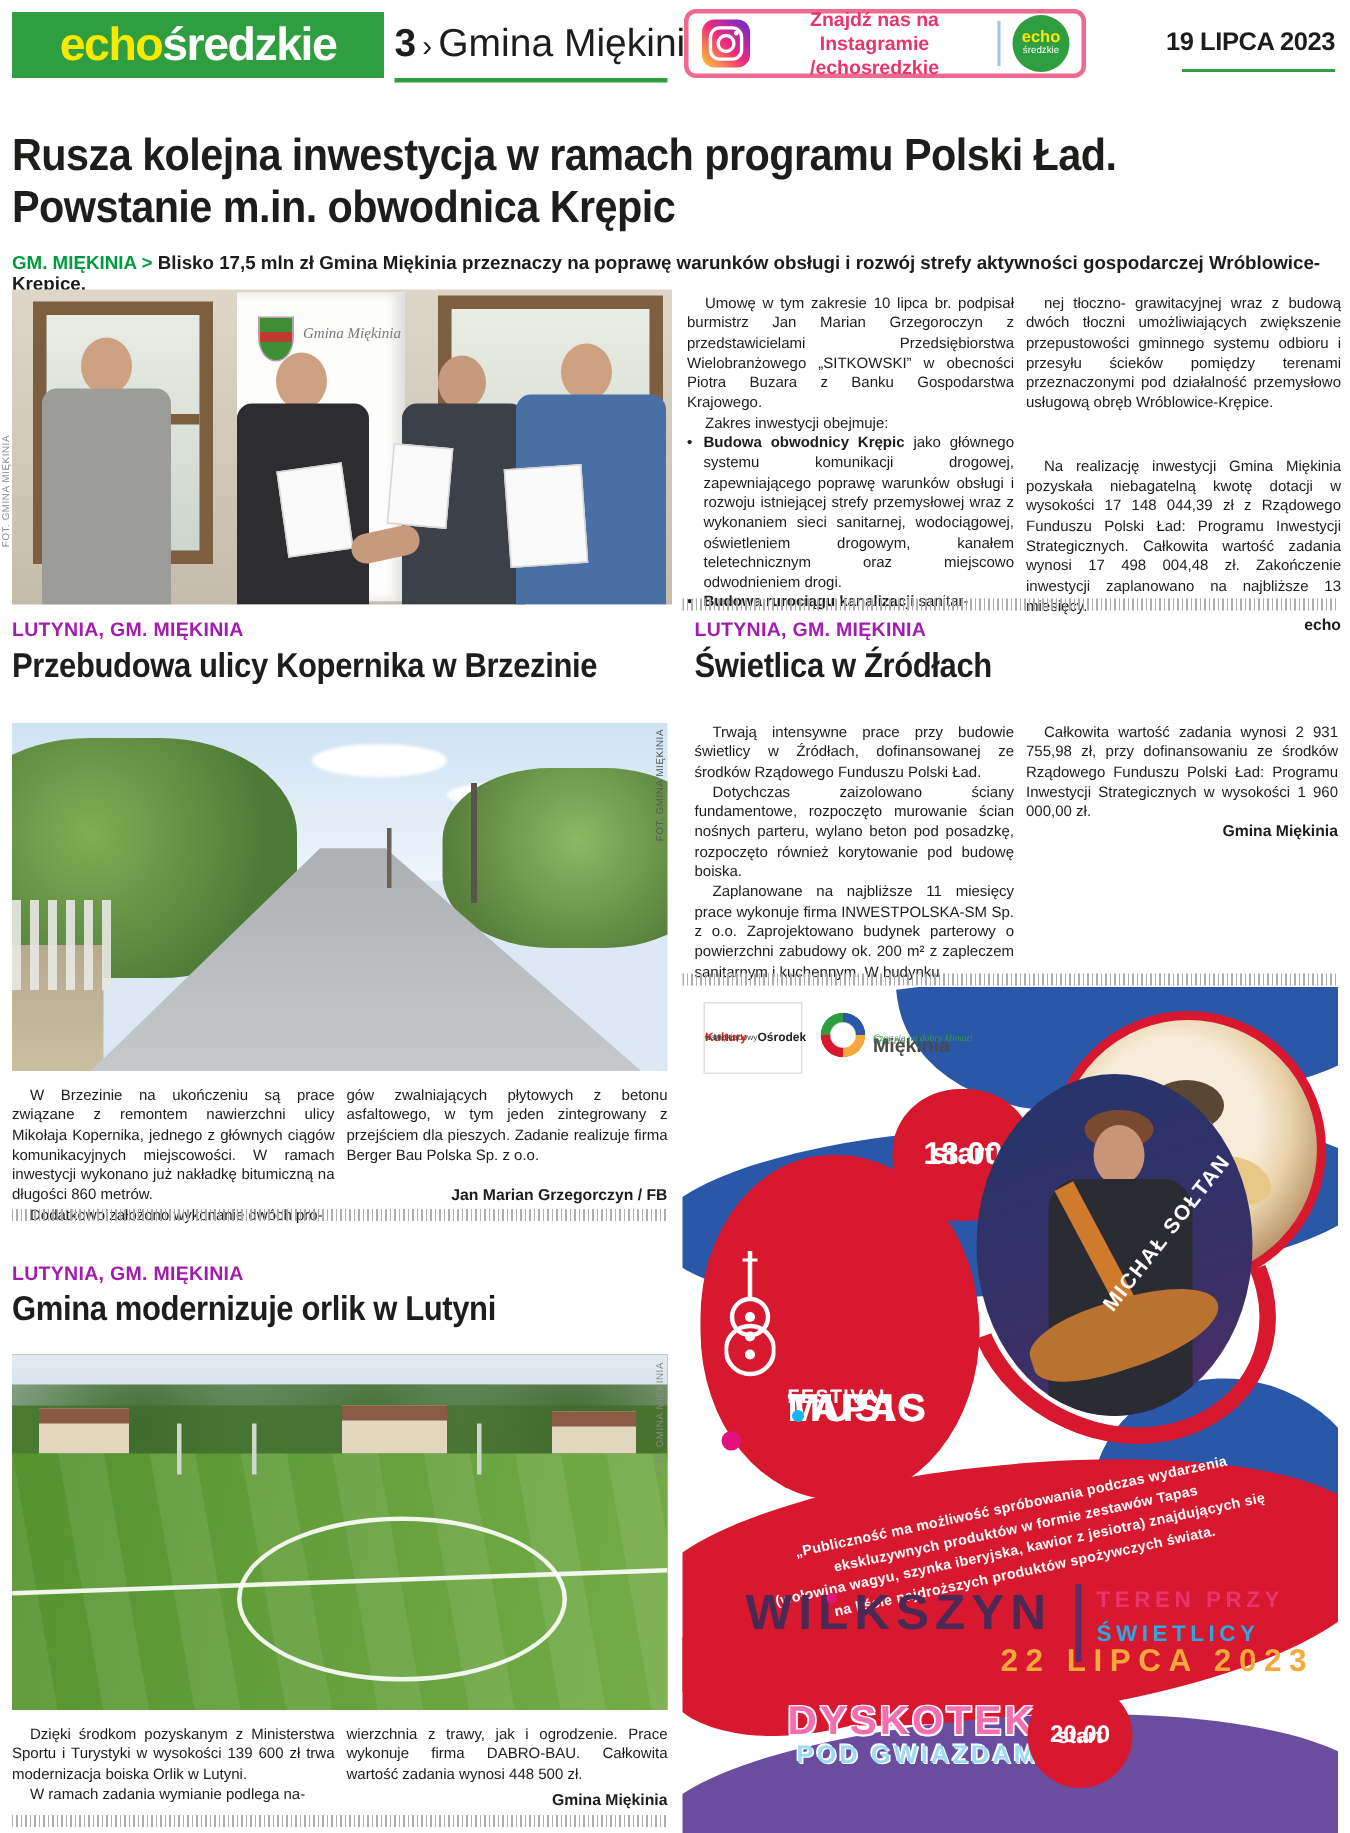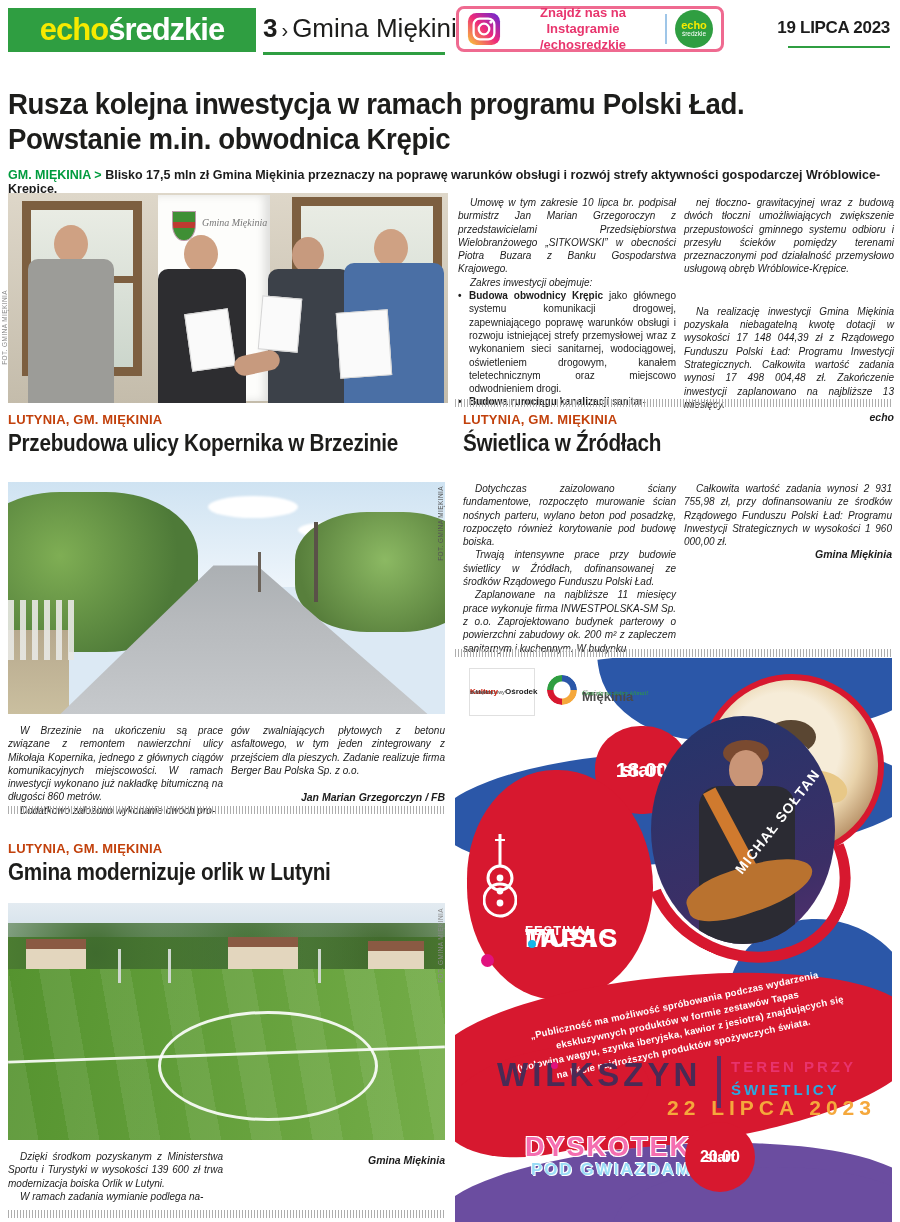--- a/index.html
+++ b/index.html
@@ -25,25 +25,25 @@
   .insta-badge .b1 { color:#f7ea00; font-weight:bold; font-size:11px; }
   .insta-badge .b2 { color:#fff; font-size:6.5px; }
   .date { position:absolute; right:10px; top:18px; font-weight:bold; font-size:17px; letter-spacing:-0.3px; }
   .date-underline { position:absolute; right:10px; top:46px; width:102px; height:2px; background:#2f9e41; }
 
   
   .h1 { position:absolute; left:8px; top:86px; width:970px; font-size:30px; font-weight:bold; color:#1d1d1b;
         line-height:1.18; letter-spacing:-0.4px; transform:scaleX(.92); transform-origin:left top; }
   .lead { position:absolute; left:8px; top:168px; width:886px; font-size:12.5px; font-weight:bold; }
   .kicker-inline { color:#009b3e; }
-  .kicker { position:absolute; font-size:13px; font-weight:bold; color:#c2410c; letter-spacing:.2px; }
+  .kicker { position:absolute; font-size:13px; font-weight:bold; color:#a21caf; letter-spacing:.2px; }
   .h2 { position:absolute; font-size:23px; font-weight:bold; color:#1d1d1b; letter-spacing:-0.3px;
         transform:scaleX(.9); transform-origin:left top; width:500px; }
   .body-col { position:absolute; font-size:10px; line-height:1.33; text-align:justify; color:#1c1c1c; }
-  .body-col p { text-indent:12px; margin:0;font-style:italic; }
+  .body-col p { text-indent:12px; margin:0; }
   .byline { font-weight:bold; text-align:right; font-size:10.5px; margin-top:5px; text-indent:0 !important; }
   .bullet { display:flex; }
   .bullet .bm { width:11px; font-weight:bold; flex:0 0 11px; }
   .bullet .bt { flex:1; text-align:justify; }
   .divider { position:absolute; height:8px; background:repeating-linear-gradient(90deg,#adadad 0 1px,transparent 1px 3px); }
   .credit { position:absolute; writing-mode:vertical-rl; transform:rotate(180deg); font-size:6.5px; color:#8a8a8a; letter-spacing:.4px; white-space:nowrap; }
 
   
   .photo { position:absolute; overflow:hidden; background:#ccc; }
   .photo div { position:absolute; }
@@ -303,22 +303,22 @@
   <div class="body-col" style="left:231px; top:724px; width:214px;">
     <p style="text-indent:0;">gów zwalniających płytowych z betonu asfaltowego, w tym jeden zintegrowany z przejściem dla pieszych. Zadanie realizuje firma Berger Bau Polska Sp. z o.o.</p>
     <p class="byline" style="margin-top:14px;">Jan Marian Grzegorczyn / FB</p>
   </div>
   <div class="divider" style="left:8px; top:806px; width:437px;"></div>
 
   <span class="kicker" style="left:463px; top:412px;">LUTYNIA, GM. MIĘKINIA</span>
   <div class="h2" style="left:463px; top:430px;">Świetlica w Źródłach</div>
 
   <div class="body-col" style="left:463px; top:482px; width:213px;">
+    <p>Trwają intensywne prace przy budowie świetlicy w Źródłach, dofinansowanej ze środków Rządowego Funduszu Polski Ład.</p>
     <p>Dotychczas zaizolowano ściany fundamentowe, rozpoczęto murowanie ścian nośnych parteru, wylano beton pod posadzkę, rozpoczęto również korytowanie pod budowę boiska.</p>
-    <p>Trwają intensywne prace przy budowie świetlicy w Źródłach, dofinansowanej ze środków Rządowego Funduszu Polski Ład.</p>
     <p>Zaplanowane na najbliższe 11 miesięcy prace wykonuje firma INWESTPOLSKA-SM Sp. z o.o. Zaprojektowano budynek parterowy o powierzchni zabudowy ok. 200 m² z zapleczem sanitarnym i kuchennym. W budynku</p>
   </div>
   <div class="body-col" style="left:684px; top:482px; width:208px;">
     <p>Całkowita wartość zadania wynosi 2 931 755,98 zł, przy dofinansowaniu ze środków Rządowego Funduszu Polski Ład: Programu Inwestycji Strategicznych w wysokości 1 960 000,00 zł.</p>
     <p class="byline">Gmina Miękinia</p>
   </div>
   <div class="divider" style="left:455px; top:649px; width:437px;"></div>
 
   <div class="poster">
     <div class="blue-band1"></div>
@@ -425,17 +425,18 @@
     <div class="fl-post fp2"></div>
     <div class="fl-post fp3"></div>
   </div>
   <span class="credit" style="left:437px; top:908px;">FOT. GMINA MIĘKINIA</span>
 
   <div class="body-col" style="left:8px; top:1150px; width:215px;">
     <p>Dzięki środkom pozyskanym z Ministerstwa Sportu i Turystyki w wysokości 139 600 zł trwa modernizacja boiska Orlik w Lutyni.</p>
     <p>W ramach zadania wymianie podlega na-</p>
   </div>
   <div class="body-col" style="left:231px; top:1150px; width:214px;">
+    <p style="text-indent:0;">wierzchnia z trawy, jak i ogrodzenie. Prace wykonuje firma DABRO-BAU. Całkowita wartość zadania wynosi 448 500 zł.</p>
     <p class="byline" style="margin-top:4px;">Gmina Miękinia</p>
   </div>
   <div class="divider" style="left:8px; top:1210px; width:437px;"></div>
 
 </div>
 
 </body></html>

